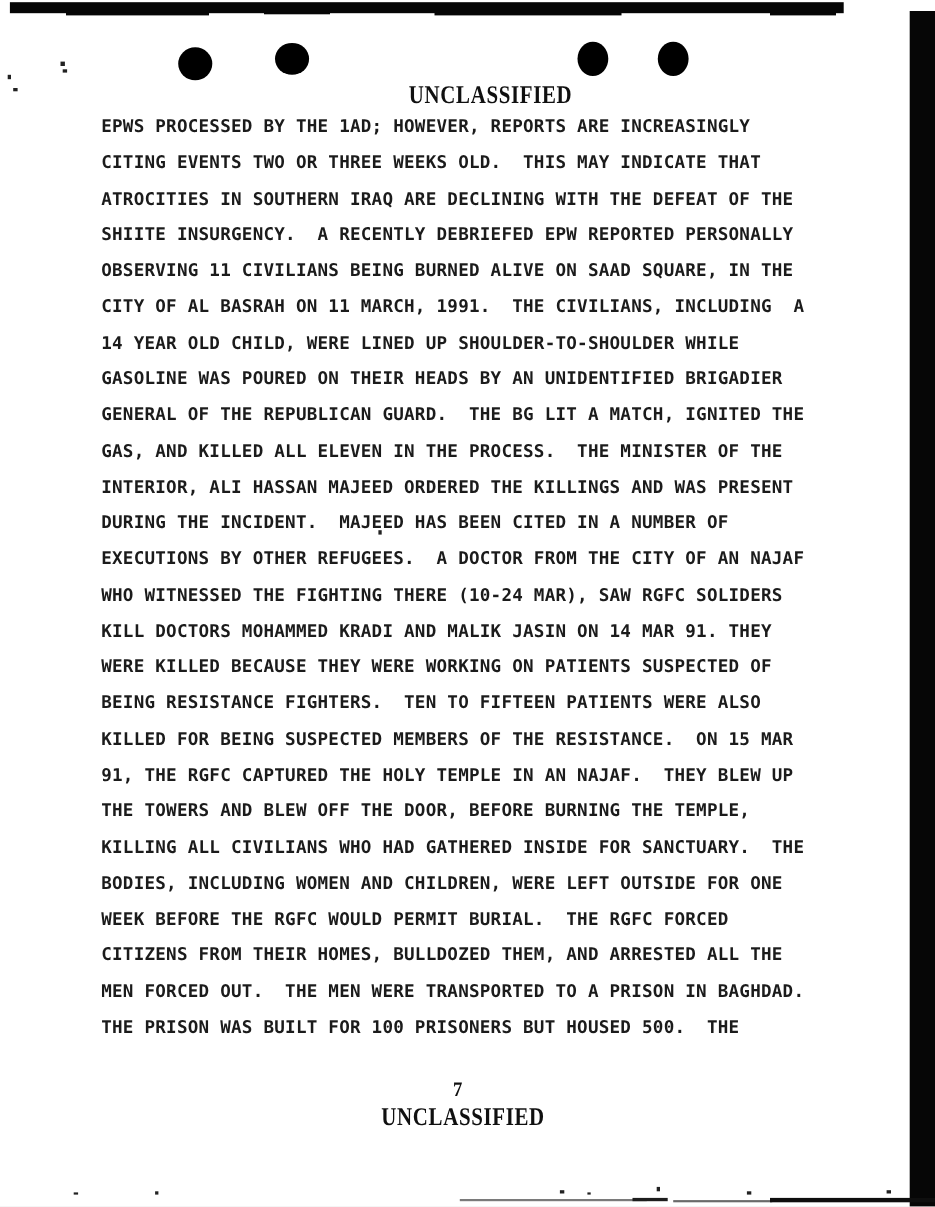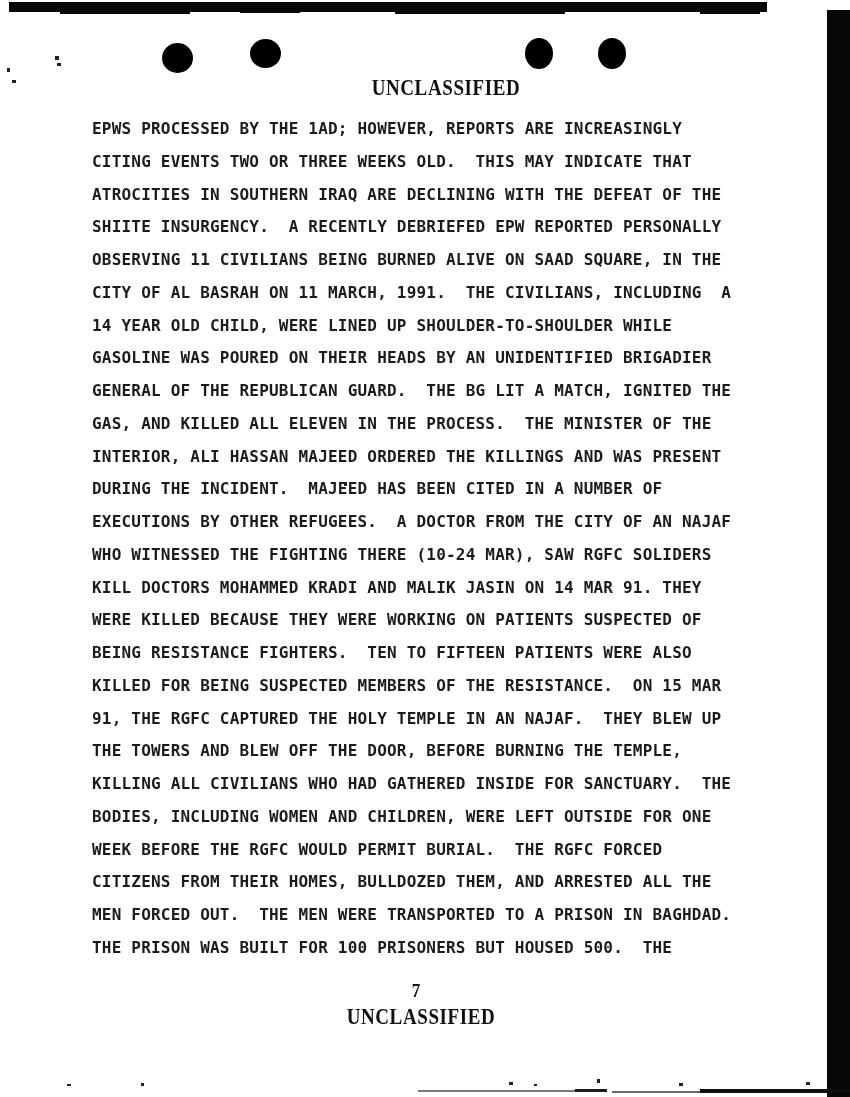--- a/index.html
+++ b/index.html
@@ -20,21 +20,21 @@
   .bottom-seg{position:absolute;}
   
   .hdr{
     position:absolute;font-family:"Liberation Serif",serif;font-weight:bold;
     color:#101010;white-space:nowrap;
   }
   .hdr-top{top:74px;left:446px;font-size:19px;letter-spacing:0.6px;transform:translateX(-50%) scaleY(1.22);transform-origin:top center;}
   .page-num{top:980px;left:416px;font-size:17px;transform:translateX(-50%) scaleY(1.1);transform-origin:top center;}
   .hdr-bottom{top:1003px;left:421px;font-size:19px;letter-spacing:0.6px;transform:translateX(-50%) scaleY(1.22);transform-origin:top center;}
   .body-text{
-    position:absolute;left:92px;top:113px;width:680px;
+    position:absolute;left:92px;top:99px;width:680px;
     font-size:16px;font-weight:bold;line-height:32.75px;letter-spacing:0.2px;
     color:#1b1b1b;white-space:pre;
   }
   .body-text .line{height:32.75px;}
   
   .body-text .line:nth-child(23){}
 </style>
 </head>
 <body>
 

